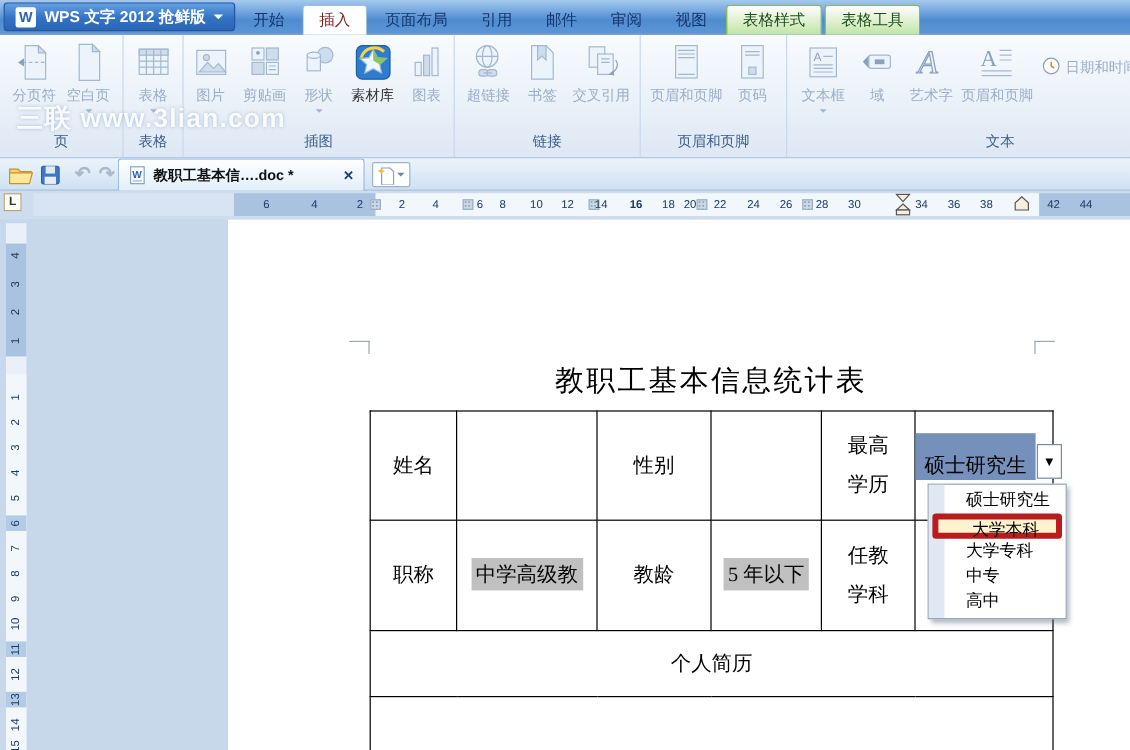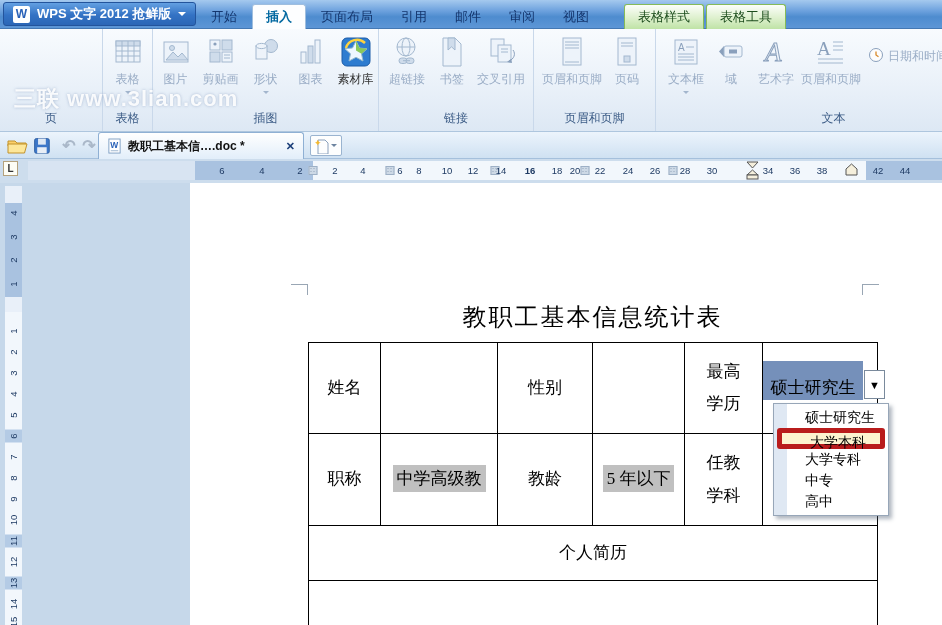--- a/index.html
+++ b/index.html
@@ -12,23 +12,23 @@
     background:linear-gradient(#a5c9ee,#6ba0dd 40%,#4e8ccf 60%,#5d96d6);border-bottom:1px solid #4478b3}
   .wpsbtn{position:absolute;left:3px;top:2px;height:24px;min-width:186px;border-radius:3px;
     background:linear-gradient(#63a0e2,#3372c4 55%,#2b66b6);border:1px solid #23549c;
     color:#fff;font-weight:bold;font-size:13px;display:flex;align-items:center;gap:7px;padding:0 9px;cursor:default}
   .wpslogo{width:17px;height:17px;background:#fff;border-radius:2px;color:#2a62b8;font-size:12px;
     font-weight:bold;display:flex;align-items:center;justify-content:center}
   .wcaret{width:0;height:0;border:4px solid transparent;border-top-color:#fff;margin-top:4px}
   .tabs{position:absolute;left:198px;top:0;right:0;height:29px;display:flex;align-items:flex-end;gap:2px}
   .tab{height:25px;padding:0 13px;display:flex;align-items:center;font-size:13px;color:#14366e;
     border-radius:3px 3px 0 0;white-space:nowrap}
-  .tab.active{background:#fdfeff;color:#0369a1;border:1px solid #9fbede;border-bottom:none;font-weight:bold}
+  .tab.active{background:#fdfeff;color:#7f1d1d;border:1px solid #9fbede;border-bottom:none;font-weight:normal}
   .tab.ctx{background:linear-gradient(#fcfefa,#ddf0cd 55%,#bfe3a6);border:1px solid #86bb58;border-bottom:none;color:#1d4d1d}
-  .tab.ctx.first{margin-left:20px}
+  .tab.ctx.first{margin-left:1px}
 
   
   .ribbon{position:absolute;left:0;top:29px;width:942px;height:103px;display:flex;
     background:linear-gradient(#f8fbfe,#eaf1f9 55%,#dde8f4);border-bottom:1px solid #aec6de}
   .rgroup{position:relative;height:100%;border-right:1px solid #c9d8ea;flex:none}
   .rgroup:last-child{border-right:none;flex:1}
   .ritems{display:flex;justify-content:center;align-items:flex-start;padding-top:5px;height:76px;gap:1px}
   .rbtn{min-width:44px;padding:0 2px;display:flex;flex-direction:column;align-items:center;cursor:default}
   .rtext{margin-top:1px;font-size:12px;color:#9aadc6;white-space:nowrap}
   .rbtn.en .rtext{color:#333}
@@ -130,20 +130,42 @@
       <div class="tab">视图</div>
       <div class="tab ctx first">表格样式</div>
       <div class="tab ctx">表格工具</div>
     </div>
   </div>
 
   <div class="ribbon">
     <div class="watermark">三联 www.3lian.com</div>
 
     <div class="rgroup" style="width:103px">
+      <div class="ritems">
+        <div class="rbtn">
+          <span class="ic36">
+            <svg width="36" height="36" viewBox="0 0 36 36">
+                <path class="pg" d="M10 4h11l6 6v22H10z"></path>
+                <path class="ac" d="M21 4l6 6h-6z"></path>
+                <path class="ln" stroke-dasharray="3 2" d="M8 18h18"></path>
+                <path fill="#8aa0bc" d="M4 18l5-3.5v7z"></path>
+              </svg>
+          </span>
+          <span class="rtext">分页符</span>
+        </div>
+        <div class="rbtn dd">
+          <span class="ic36">
+            <svg width="36" height="36" viewBox="0 0 36 36">
+                <path class="pg" d="M10 3h11l6 6v24H10z"></path>
+                <path class="ac" d="M21 3l6 6h-6z"></path>
+              </svg>
+          </span>
+          <span class="rtext">空白页</span>
+        </div>
+      </div>
       <div class="rlabel">页</div>
     </div>
 
     <div class="rgroup" style="width:50px">
       <div class="ritems">
         <div class="rbtn dd">
           <span class="ic36">
             <svg width="36" height="36" viewBox="0 0 36 36">
                 <rect class="pg" x="6" y="7" width="24" height="21"></rect>
                 <rect class="ac" x="6" y="7" width="24" height="5"></rect>
@@ -184,40 +206,40 @@
         <div class="rbtn dd">
           <span class="ic36">
             <svg width="36" height="36" viewBox="0 0 36 36">
                 <circle class="ac" cx="23" cy="12" r="6.5"></circle>
                 <rect class="pg" x="8" y="12" width="11" height="13"></rect>
                 <ellipse class="pg" cx="13.5" cy="12" rx="5.5" ry="2.6"></ellipse>
               </svg>
           </span>
           <span class="rtext">形状</span>
         </div>
-        <div class="rbtn">
-          <span class="ic36">
-            <svg width="36" height="36" viewBox="0 0 36 36">
-                <rect class="pg" x="8" y="18" width="5" height="11"></rect>
-                <rect class="ac" x="15" y="12" width="5" height="17"></rect>
-                <rect class="pg" x="22" y="6" width="5" height="23"></rect>
-              </svg>
-          </span>
-          <span class="rtext">图表</span>
-        </div>
         <div class="rbtn en">
           <span class="ic36">
             <svg width="36" height="36" viewBox="0 0 36 36">
                 <rect x="4" y="4" width="28" height="28" rx="5" fill="#2e7cd0" stroke="#1c5ca8"></rect>
                 <polygon points="18,7 21.5,14 29,14.8 23.5,19.8 25,27 18,23.3 11,27 12.5,19.8 7,14.8 14.5,14" fill="#eef7ff" stroke="#9bc"></polygon>
                 <polygon points="18,7 21.5,14 29,14.8 23.5,19.8 18,16.5" fill="#7cc24a" opacity=".9"></polygon>
                 <path d="M8 14 A11.5 11.5 0 0 1 27 9" stroke="#ffd23e" stroke-width="2.5" fill="none"></path>
               </svg>
           </span>
           <span class="rtext">素材库</span>
+        </div>
+        <div class="rbtn">
+          <span class="ic36">
+            <svg width="36" height="36" viewBox="0 0 36 36">
+                <rect class="pg" x="8" y="18" width="5" height="11"></rect>
+                <rect class="ac" x="15" y="12" width="5" height="17"></rect>
+                <rect class="pg" x="22" y="6" width="5" height="23"></rect>
+              </svg>
+          </span>
+          <span class="rtext">图表</span>
         </div>
       </div>
       <div class="rlabel">插图</div>
     </div>
 
     <div class="rgroup" style="width:155px">
       <div class="ritems">
         <div class="rbtn">
           <span class="ic36">
             <svg width="36" height="36" viewBox="0 0 36 36">

